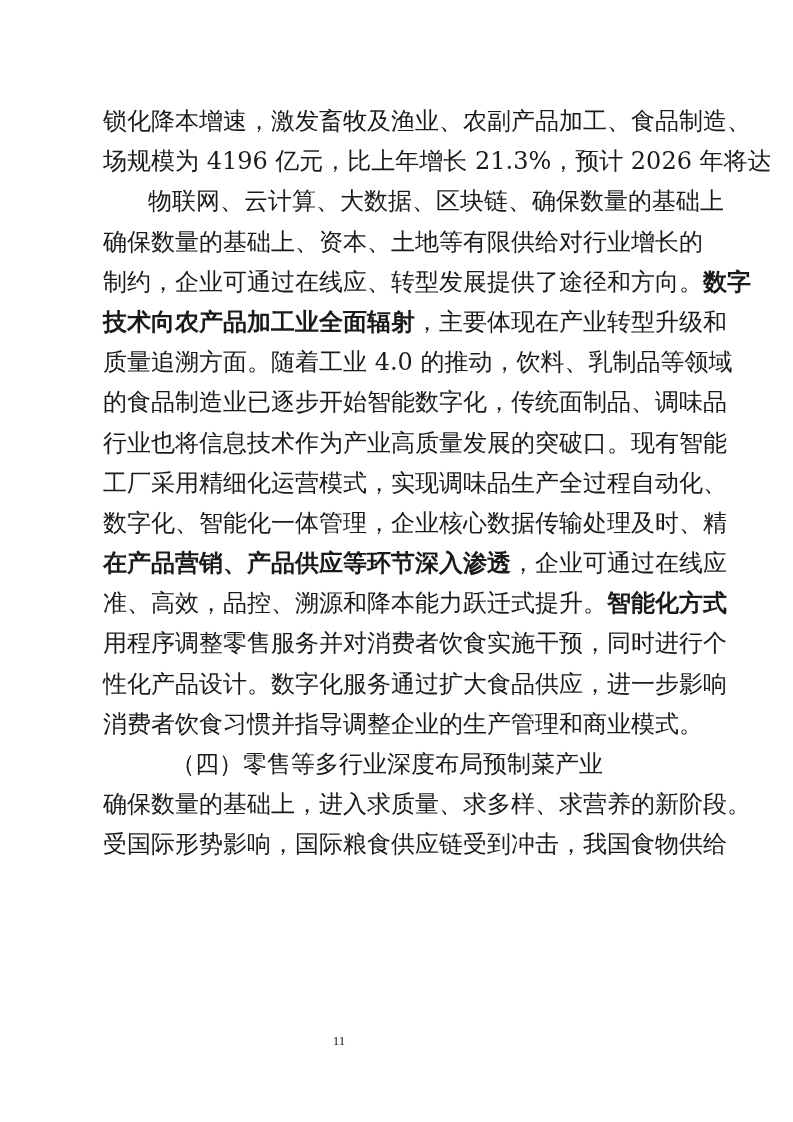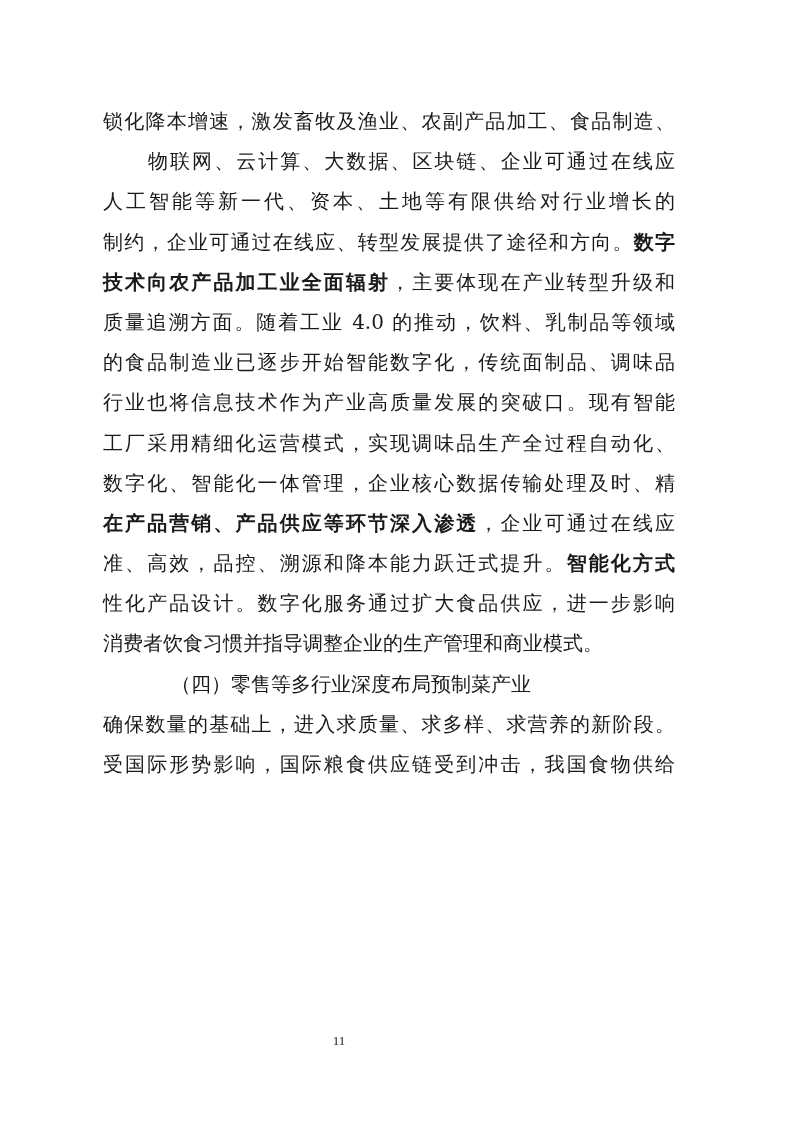--- a/index.html
+++ b/index.html
@@ -18,21 +18,21 @@
     .page {
       position: absolute;
       left: 103px;
       top: 101px;
       width: 572px;
     }
     .line {
       display: block;
       height: 40.2px;
       line-height: 40.2px;
-      font-size: 20px;
+      font-size: 24px;
       white-space: nowrap;
       text-align: justify;
       text-align-last: justify;
       letter-spacing: 0;
     }
     .line.last {
       text-align-last: left;
     }
     .line.indent {
       padding-left: 45px;
@@ -54,33 +54,35 @@
       font-size: 13px;
       color: #222;
     }
   </style>
 </head>
 <body>
 
 <div class="page">
 
   <span class="line"><span>锁化降本增速，激发畜牧及渔业、农副产品加工、食品制造、</span></span>
+  <span class="line"><span>场规模为 4196 亿元，比上年增长 21.3%，预计 2026 年将达</span></span>
 
 
-  <span class="line indent"><span>物联网、云计算、大数据、区块链、企业可通过在线应</span></span>
-  <span class="line"><span>人工智能等新一代、资本、土地等有限供给对行业增长的</span></span>
+  <span class="line indent"><span>物联网、云计算、大数据、区块链、确保数量的基础上</span></span>
+  <span class="line"><span>确保数量的基础上、资本、土地等有限供给对行业增长的</span></span>
   <span class="line"><span>制约，企业可通过在线应、转型发展提供了途径和方向。</span><span class="bold">数字</span></span>
   <span class="line"><span class="bold">技术向农产品加工业全面辐射</span><span>，主要体现在产业转型升级和</span></span>
   <span class="line"><span>质量追溯方面。随着工业 4.0 的推动，饮料、乳制品等领域</span></span>
   <span class="line"><span>的食品制造业已逐步开始智能数字化，传统面制品、调味品</span></span>
   <span class="line"><span>行业也将信息技术作为产业高质量发展的突破口。现有智能</span></span>
   <span class="line"><span>工厂采用精细化运营模式，实现调味品生产全过程自动化、</span></span>
   <span class="line"><span>数字化、智能化一体管理，企业核心数据传输处理及时、精</span></span>
   <span class="line"><span class="bold">在产品营销、产品供应等环节深入渗透</span><span>，企业可通过在线应</span></span>
   <span class="line"><span>准、高效，品控、溯源和降本能力跃迁式提升。</span><span class="bold">智能化方式</span></span>
+  <span class="line"><span>用程序调整零售服务并对消费者饮食实施干预，同时进行个</span></span>
   <span class="line"><span>性化产品设计。数字化服务通过扩大食品供应，进一步影响</span></span>
   <span class="line last"><span>消费者饮食习惯并指导调整企业的生产管理和商业模式。</span></span>
 
   <span class="line heading"><span>（四）零售等多行业深度布局预制菜产业</span></span>
 
   <span class="line"><span>确保数量的基础上，进入求质量、求多样、求营养的新阶段。</span></span>
   <span class="line"><span>受国际形势影响，国际粮食供应链受到冲击，我国食物供给</span></span>
 </div>
 
 <div class="page-number">11</div>

